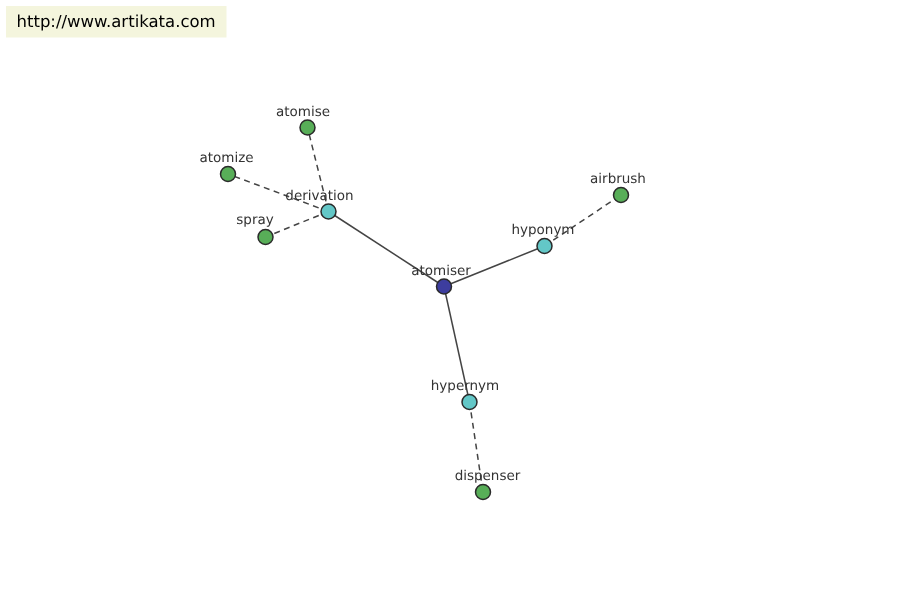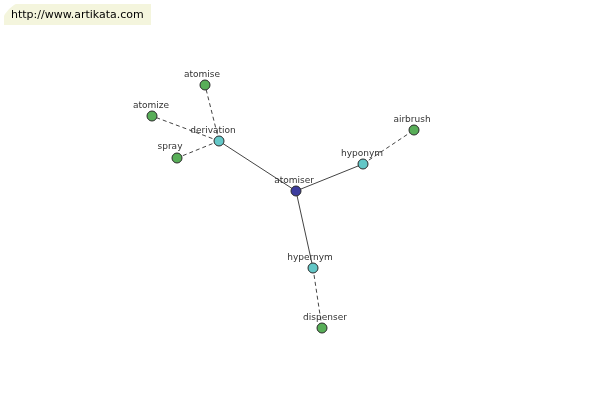--- a/index.html
+++ b/index.html
@@ -39,21 +39,21 @@
     fill: none;
   }
   circle.node {
     stroke-width: 1;
     cursor: pointer;
   }
 </style>
 </head>
 <body>
 
-<div class="screen" style="background: rgb(255, 255, 255); border-radius: 31px;">
+<div class="screen" style="background: rgb(255, 255, 255);">
   <div class="url-badge" style="background: rgb(244, 245, 221);">http://www.artikata.com</div>
   <svg id="graph" width="600" height="400" viewBox="0 0 600 400">
       <line x1="296" y1="191" x2="219" y2="141" class="edge" stroke="#444444"></line>
       <line x1="296" y1="191" x2="363" y2="164" class="edge" stroke="#444444"></line>
       <line x1="296" y1="191" x2="313" y2="268" class="edge" stroke="#444444"></line>
       <line x1="219" y1="141" x2="205" y2="85" class="edge" stroke="#444444" stroke-dasharray="4,3"></line>
       <line x1="219" y1="141" x2="152" y2="116" class="edge" stroke="#444444" stroke-dasharray="4,3"></line>
       <line x1="219" y1="141" x2="177" y2="158" class="edge" stroke="#444444" stroke-dasharray="4,3"></line>
       <line x1="363" y1="164" x2="414" y2="130" class="edge" stroke="#444444" stroke-dasharray="4,3"></line>
       <line x1="313" y1="268" x2="322" y2="328" class="edge" stroke="#444444" stroke-dasharray="4,3"></line>

